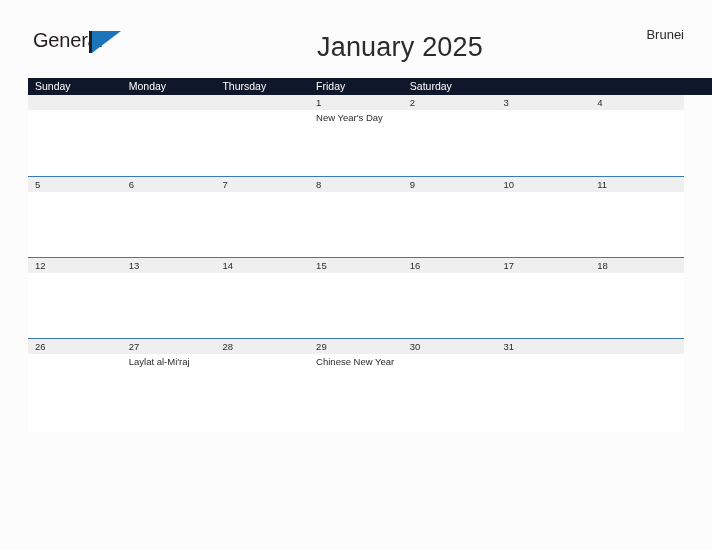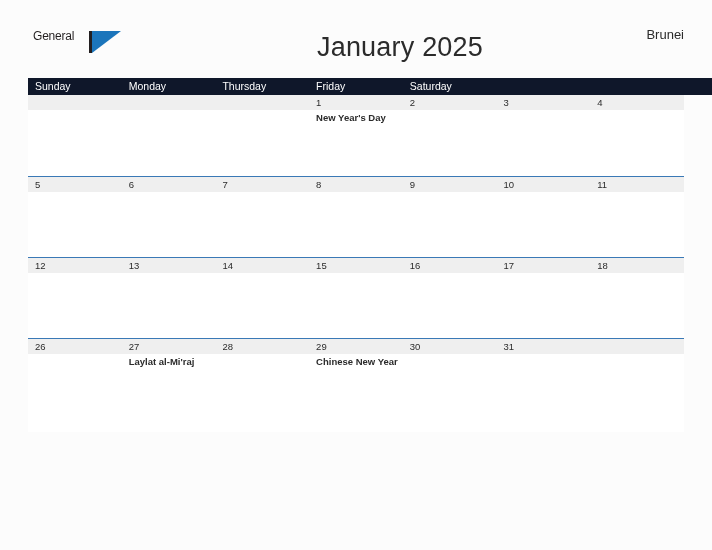--- a/index.html
+++ b/index.html
@@ -36,21 +36,21 @@
     top: 30px;
     width: 130px;
     height: 42px;
     line-height: 1;
     user-select: none;
   }
   .logo-general {
     position: absolute;
     left: 0;
     top: 0;
-    font-size: 12px;
+    font-size: 20px;
     color: #231f20;
     letter-spacing: -0.2px;
   }
   .logo-blue {
     position: absolute;
     left: 45px;
     top: 18px;
     font-size: 20px;
     color: #a21caf;
     letter-spacing: -0.2px;
@@ -169,21 +169,20 @@
     height: 66px;
     background: #ffffff;
   }
   .week-row.last .event-band {
     height: 78px;
   }
   .event-cell {
     width: 93.714px;
     box-sizing: border-box;
     padding: 2px 3px 0 7px;
-    font-weight: bold;
   }
   .event-text {
     font-size: 9.5px;
     line-height: 12px;
     color: #2b2b2b;
     white-space: nowrap;
   }
 </style>
 </head>
 <body>

